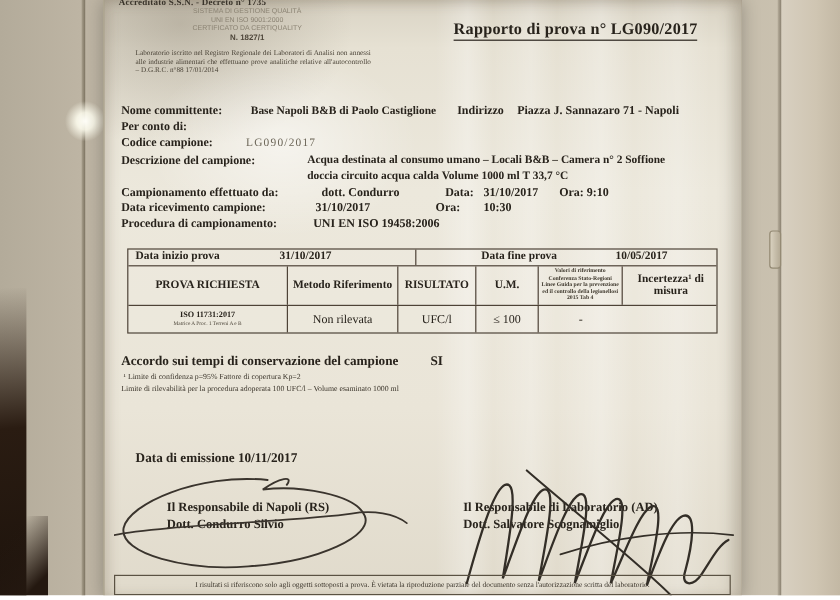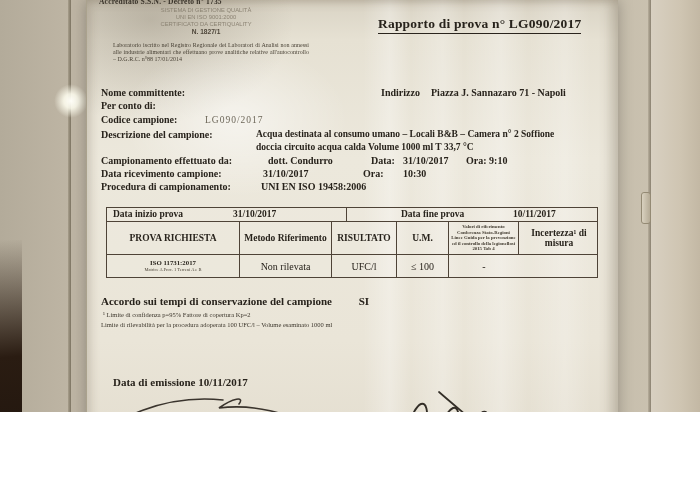--- a/index.html
+++ b/index.html
@@ -1,17 +1,17 @@
 <!DOCTYPE html>
 <html><head>
 <meta charset="utf-8">
 <style>
   * { margin:0; padding:0; box-sizing:border-box; }
   body { width:700px; height:500px; overflow:hidden; font-family:"Liberation Serif", serif; }
-  .scene { position:relative; width:700px; height:412px; overflow:hidden;
+  .scene { position:relative; width:700px; height:496px; overflow:hidden;
            background:linear-gradient(90deg,#b3ab9a 0%,#beb5a4 10%,#c3bbaa 80%,#cdc4b2 100%); }
   
   .dark-wedge { position:absolute; left:0; top:240px; width:22px; height:260px;
                 background:linear-gradient(175deg, rgba(42,28,18,0) 0%, #2a1c12 45%, #1d130c 100%); }
   .dark-corner { position:absolute; left:0; top:430px; width:40px; height:70px;
                  background:linear-gradient(135deg, rgba(42,28,18,0) 20%, #241810 80%); }
   .frame-line-left { position:absolute; left:68px; top:0; width:3px; height:500px;
                      background:linear-gradient(90deg,#a89f8c,#7d7462); }
   .frame-line-right { position:absolute; left:648px; top:0; width:3px; height:500px;
                       background:linear-gradient(90deg,#b7ae9c,#8a8170); }
@@ -90,20 +90,21 @@
       <div>SISTEMA DI GESTIONE QUALITÀ</div>
       <div>UNI EN ISO 9001:2000</div>
       <div>CERTIFICATO DA CERTIQUALITY</div>
       <div class="cert-num">N. 1827/1</div>
     </div>
     <div class="abs registry" style="left:26px; top:42px;">Laboratorio iscritto nel Registro Regionale dei Laboratori di Analisi non annessi alle industrie alimentari che effettuano prove analitiche relative all'autocontrollo – D.G.R.C. n°88 17/01/2014</div>
 
     <div class="abs title" style="left:291px; top:16px;">Rapporto di prova n° LG090/2017</div>
 
     <div class="abs lbl" style="left:14px; top:87px;">Nome committente:</div>
+    <div class="abs val b" style="left:122px; top:88px; font-size:9.5px;">Base Napoli B&amp;B di Paolo Castiglione</div>
     <div class="abs lbl" style="left:294px; top:87px;">Indirizzo</div>
     <div class="abs val b" style="left:344px; top:87px;">Piazza J. Sannazaro 71 - Napoli</div>
 
     <div class="abs lbl" style="left:14px; top:100px;">Per conto di:</div>
 
     <div class="abs lbl" style="left:14px; top:114px;">Codice campione:</div>
     <div class="abs code-val" style="left:118px; top:115px;">LG090/2017</div>
 
     <div class="abs lbl" style="left:14px; top:129px;">Descrizione del campione:</div>
     <div class="abs val b" style="left:169px; top:129px; font-size:9.5px;">Acqua destinata al consumo umano – Locali B&amp;B – Camera n° 2 Soffione</div>
@@ -124,21 +125,21 @@
     <div class="abs val b" style="left:174px; top:181px;">UNI EN ISO 19458:2006</div>
 
     <div class="rtable">
       <div class="trow row1">
         <div class="cell left">
           <span class="r1lbl" style="left:6px;">Data inizio prova</span>
           <span class="r1lbl" style="left:126px;">31/10/2017</span>
         </div>
         <div class="cell left">
           <span class="r1lbl" style="left:8px;">Data fine prova</span>
-          <span class="r1lbl" style="left:120px;">10/11/2017</span>
+          <span class="r1lbl" style="left:120px;">10/05/2017</span>
         </div>
       </div>
       <div class="trow rowh">
         <div class="cell hcell">PROVA RICHIESTA</div>
         <div class="cell hcell">Metodo Riferimento</div>
         <div class="cell hcell">RISULTATO</div>
         <div class="cell hcell">U.M.</div>
         <div class="cell tiny-ref">Valori di riferimento Conferenza Stato-Regioni Linee Guida per la prevenzione ed il controllo della legionellosi 2015 Tab 4</div>
         <div class="cell hcell">Incertezza¹ di misura</div>
       </div>

